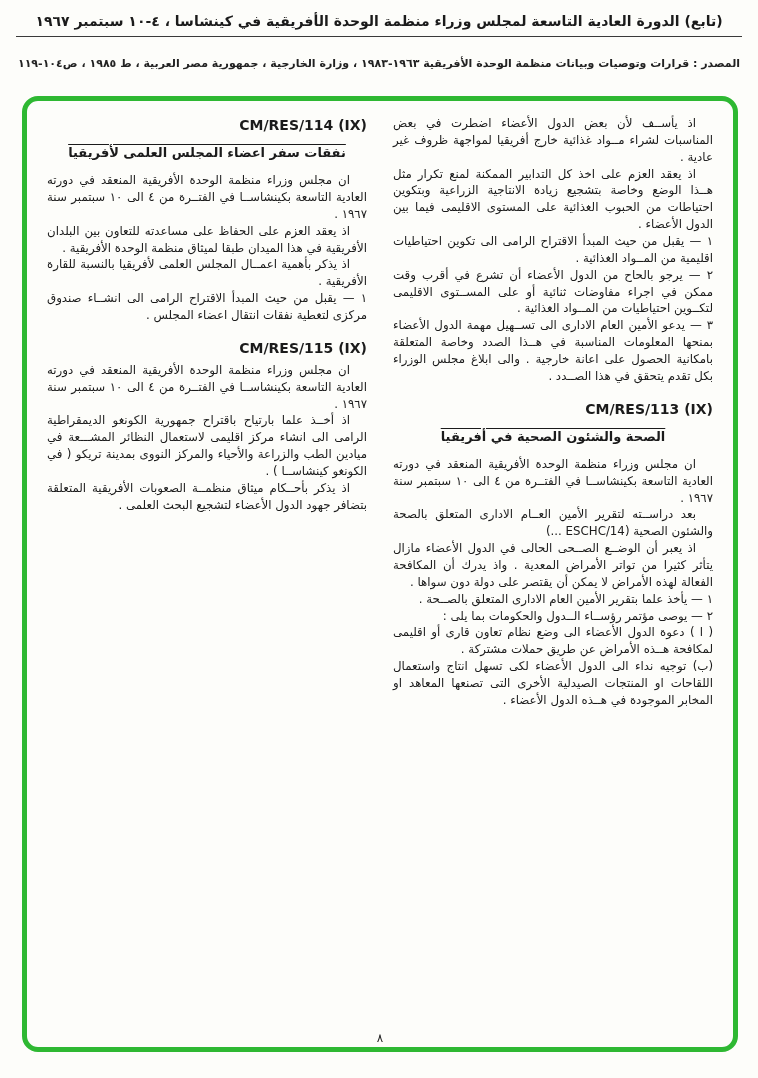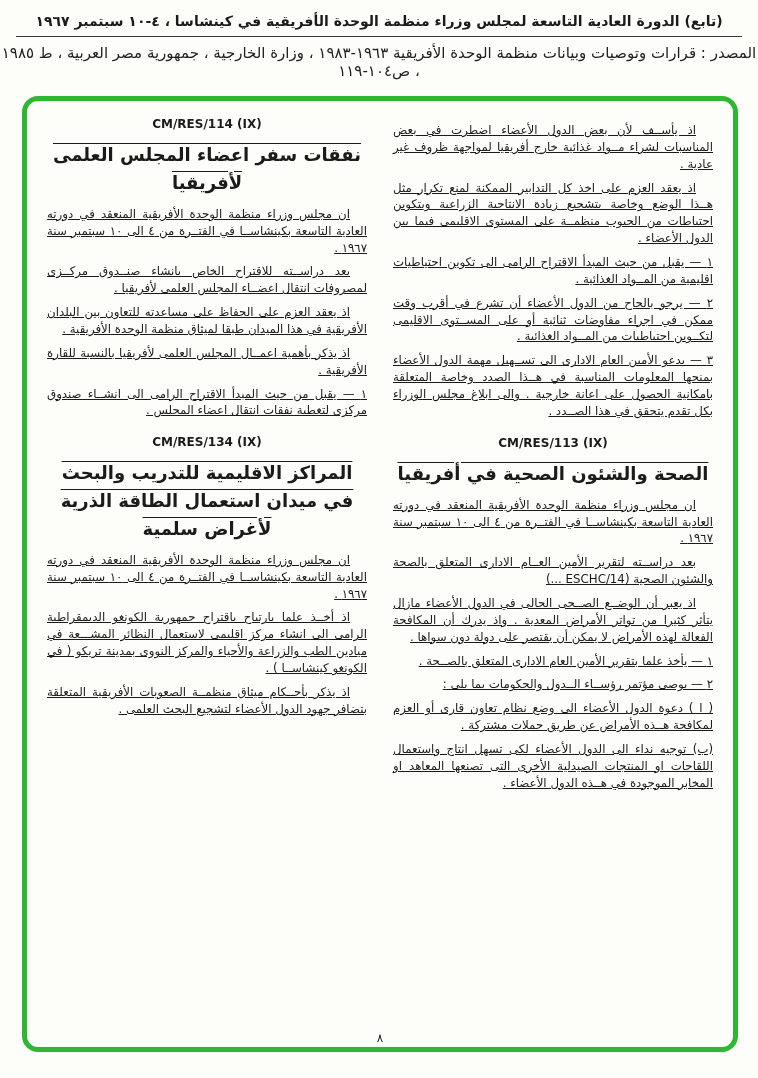--- a/index.html
+++ b/index.html
@@ -13,51 +13,50 @@
   }
   .doc-header { text-align:center; padding-top:13px; }
   .header-title {
     direction:rtl;
     font-size:14px; font-weight:bold;
     letter-spacing:0.2px;
   }
   .header-rule { height:1px; background:#3a3a3a; margin:7px 16px 0 16px; }
   .source-line {
     direction:rtl;
-    font-size:15px; font-weight:normal;
-    margin-top:7px; color:#222;
+    font-size:11px; font-weight:bold;
+    margin-top:20px; color:#222;
   }
   .green-box {
     position:absolute;
     left:22px; right:20px; top:96px; bottom:26px;
     border:5px solid #2eb832;
     border-radius:16px;
     box-sizing:border-box;
     padding:14px 20px 26px 20px;
     background:#fdfdfa;
   }
   .columns {
     display:flex; direction:rtl; gap:26px;
     height:100%; overflow:hidden;
   }
   .col { flex:1; min-width:0; direction:rtl; text-align:justify; }
   .para {
     font-size:11.8px; line-height:1.43;
-    margin:7px 0;
-    text-decoration:underline;
+    margin:0 0;
   }
   .para.indent { text-indent:17px; }
   .res-code {
-    direction:ltr; text-align:center;
-    font-weight:bold; font-size:12px;
+    direction:ltr; text-align:right;
+    font-weight:bold; font-size:14px;
     margin:16px 0 6px 0;
   }
   .res-code.first { margin-top:2px; }
   .res-title {
-    font-size:18px; font-weight:bold;
+    font-size:13px; font-weight:bold;
     text-align:center; line-height:1.55;
     margin:10px 4px 9px 4px;
     text-decoration:overline;
   }
   .page-number {
     position:absolute; bottom:2px; left:0; right:0;
     text-align:center; font-size:12px; color:#1b1b1b;
   }
 </style>
 </head>
@@ -69,47 +68,45 @@
     <div class="header-title">(تابع) الدورة العادية التاسعة لمجلس وزراء منظمة الوحدة الأفريقية في كينشاسا ، ٤-١٠ سبتمبر ١٩٦٧</div>
     <div class="header-rule"></div>
     <div class="source-line">المصدر : قرارات وتوصيات وبيانات منظمة الوحدة الأفريقية ١٩٦٣-١٩٨٣ ، وزارة الخارجية ، جمهورية مصر العربية ، ط ١٩٨٥ ، ص١٠٤-١١٩</div>
   </header>
 
   <div class="green-box">
     <div class="columns">
 
       <section class="col">
         <p class="para indent">اذ يأســف لأن بعض الدول الأعضاء اضطرت في بعض المناسبات لشراء مــواد غذائية خارج أفريقيا لمواجهة ظروف غير عادية .</p>
-        <p class="para indent">اذ يعقد العزم على اخذ كل التدابير الممكنة لمنع تكرار مثل هــذا الوضع وخاصة بتشجيع زيادة الانتاجية الزراعية وبتكوين احتياطات من الحبوب منظمــة على المستوى الاقليمى فيما بين الدول الأعضاء .</p>
+        <p class="para indent">اذ يعقد العزم على اخذ كل التدابير الممكنة لمنع تكرار مثل هــذا الوضع وخاصة بتشجيع زيادة الانتاجية الزراعية وبتكوين احتياطات من الحبوب الغذائية على المستوى الاقليمى فيما بين الدول الأعضاء .</p>
         <p class="para">١ — يقبل من حيث المبدأ الاقتراح الرامى الى تكوين احتياطيات اقليمية من المــواد الغذائية .</p>
         <p class="para">٢ — يرجو بالحاح من الدول الأعضاء أن تشرع في أقرب وقت ممكن في اجراء مفاوضات ثنائية أو على المســتوى الاقليمى لتكــوين احتياطيات من المــواد الغذائية .</p>
         <p class="para">٣ — يدعو الأمين العام الادارى الى تســهيل مهمة الدول الأعضاء بمنحها المعلومات المناسبة في هــذا الصدد وخاصة المتعلقة بامكانية الحصول على اعانة خارجية . والى ابلاغ مجلس الوزراء بكل تقدم يتحقق في هذا الصــدد .</p>
 
         <div class="res-code">CM/RES/113  (IX)</div>
         <h2 class="res-title">الصحة والشئون الصحية في أفريقيا</h2>
         <p class="para indent">ان مجلس وزراء منظمة الوحدة الأفريقية المنعقد في دورته العادية التاسعة بكينشاســا في الفتــرة من ٤ الى ١٠ سبتمبر سنة ١٩٦٧ .</p>
         <p class="para indent">بعد دراســته لتقرير الأمين العــام الادارى المتعلق بالصحة والشئون الصحية (ESCHC/14 ...)</p>
         <p class="para indent">اذ يعبر أن الوضــع الصــحى الحالى في الدول الأعضاء مازال يتأثر كثيرا من تواتر الأمراض المعدية . واذ يدرك أن المكافحة الفعالة لهذه الأمراض لا يمكن أن يقتصر على دولة دون سواها .</p>
         <p class="para">١ — يأخذ علما بتقرير الأمين العام الادارى المتعلق بالصــحة .</p>
         <p class="para">٢ — يوصى مؤتمر رؤســاء الــدول والحكومات بما يلى :</p>
-        <p class="para">( ا ) دعوة الدول الأعضاء الى وضع نظام تعاون قارى أو العزم لمكافحة هــذه الأمراض عن طريق حملات مشتركة .</p>
+        <p class="para">( ا ) دعوة الدول الأعضاء الى وضع نظام تعاون قارى أو اقليمى لمكافحة هــذه الأمراض عن طريق حملات مشتركة .</p>
         <p class="para">(ب) توجيه نداء الى الدول الأعضاء لكى تسهل انتاج واستعمال اللقاحات او المنتجات الصيدلية الأخرى التى تصنعها المعاهد او المخابر الموجودة في هــذه الدول الأعضاء .</p>
       </section>
 
       <section class="col">
         <div class="res-code first">CM/RES/114  (IX)</div>
         <h2 class="res-title">نفقات سفر اعضاء المجلس العلمى لأفريقيا</h2>
         <p class="para indent">ان مجلس وزراء منظمة الوحدة الأفريقية المنعقد في دورته العادية التاسعة بكينشاســا في الفتــرة من ٤ الى ١٠ سبتمبر سنة ١٩٦٧ .</p>
-        <p class="para indent">بعد دراســته للاقتراح الخاص بانشاء صنــدوق مركــزى لمصروفات انتقال اعضــاء المجلس العلمى لأفريقيا .</p>
         <p class="para indent">اذ يعقد العزم على الحفاظ على مساعدته للتعاون بين البلدان الأفريقية في هذا الميدان طبقا لميثاق منظمة الوحدة الأفريقية .</p>
         <p class="para indent">اذ يذكر بأهمية اعمــال المجلس العلمى لأفريقيا بالنسبة للقارة الأفريقية .</p>
         <p class="para">١ — يقبل من حيث المبدأ الاقتراح الرامى الى انشــاء صندوق مركزى لتغطية نفقات انتقال اعضاء المجلس .</p>
 
-        <div class="res-code">CM/RES/134  (IX)</div>
-        <h2 class="res-title">المراكز الاقليمية للتدريب والبحث في ميدان استعمال الطاقة الذرية لأغراض سلمية</h2>
+        <div class="res-code">CM/RES/115  (IX)</div>
         <p class="para indent">ان مجلس وزراء منظمة الوحدة الأفريقية المنعقد في دورته العادية التاسعة بكينشاســا في الفتــرة من ٤ الى ١٠ سبتمبر سنة ١٩٦٧ .</p>
         <p class="para indent">اذ أخــذ علما بارتياح باقتراح جمهورية الكونغو الديمقراطية الرامى الى انشاء مركز اقليمى لاستعمال النظائر المشـــعة في ميادين الطب والزراعة والأحياء والمركز النووى بمدينة تريكو ( في الكونغو كينشاســا ) .</p>
         <p class="para indent">اذ يذكر بأحــكام ميثاق منظمــة الصعوبات الأفريقية المتعلقة بتضافر جهود الدول الأعضاء لتشجيع البحث العلمى .</p>
       </section>
 
     </div>
 
     <div class="page-number">٨</div>
   </div>
 

